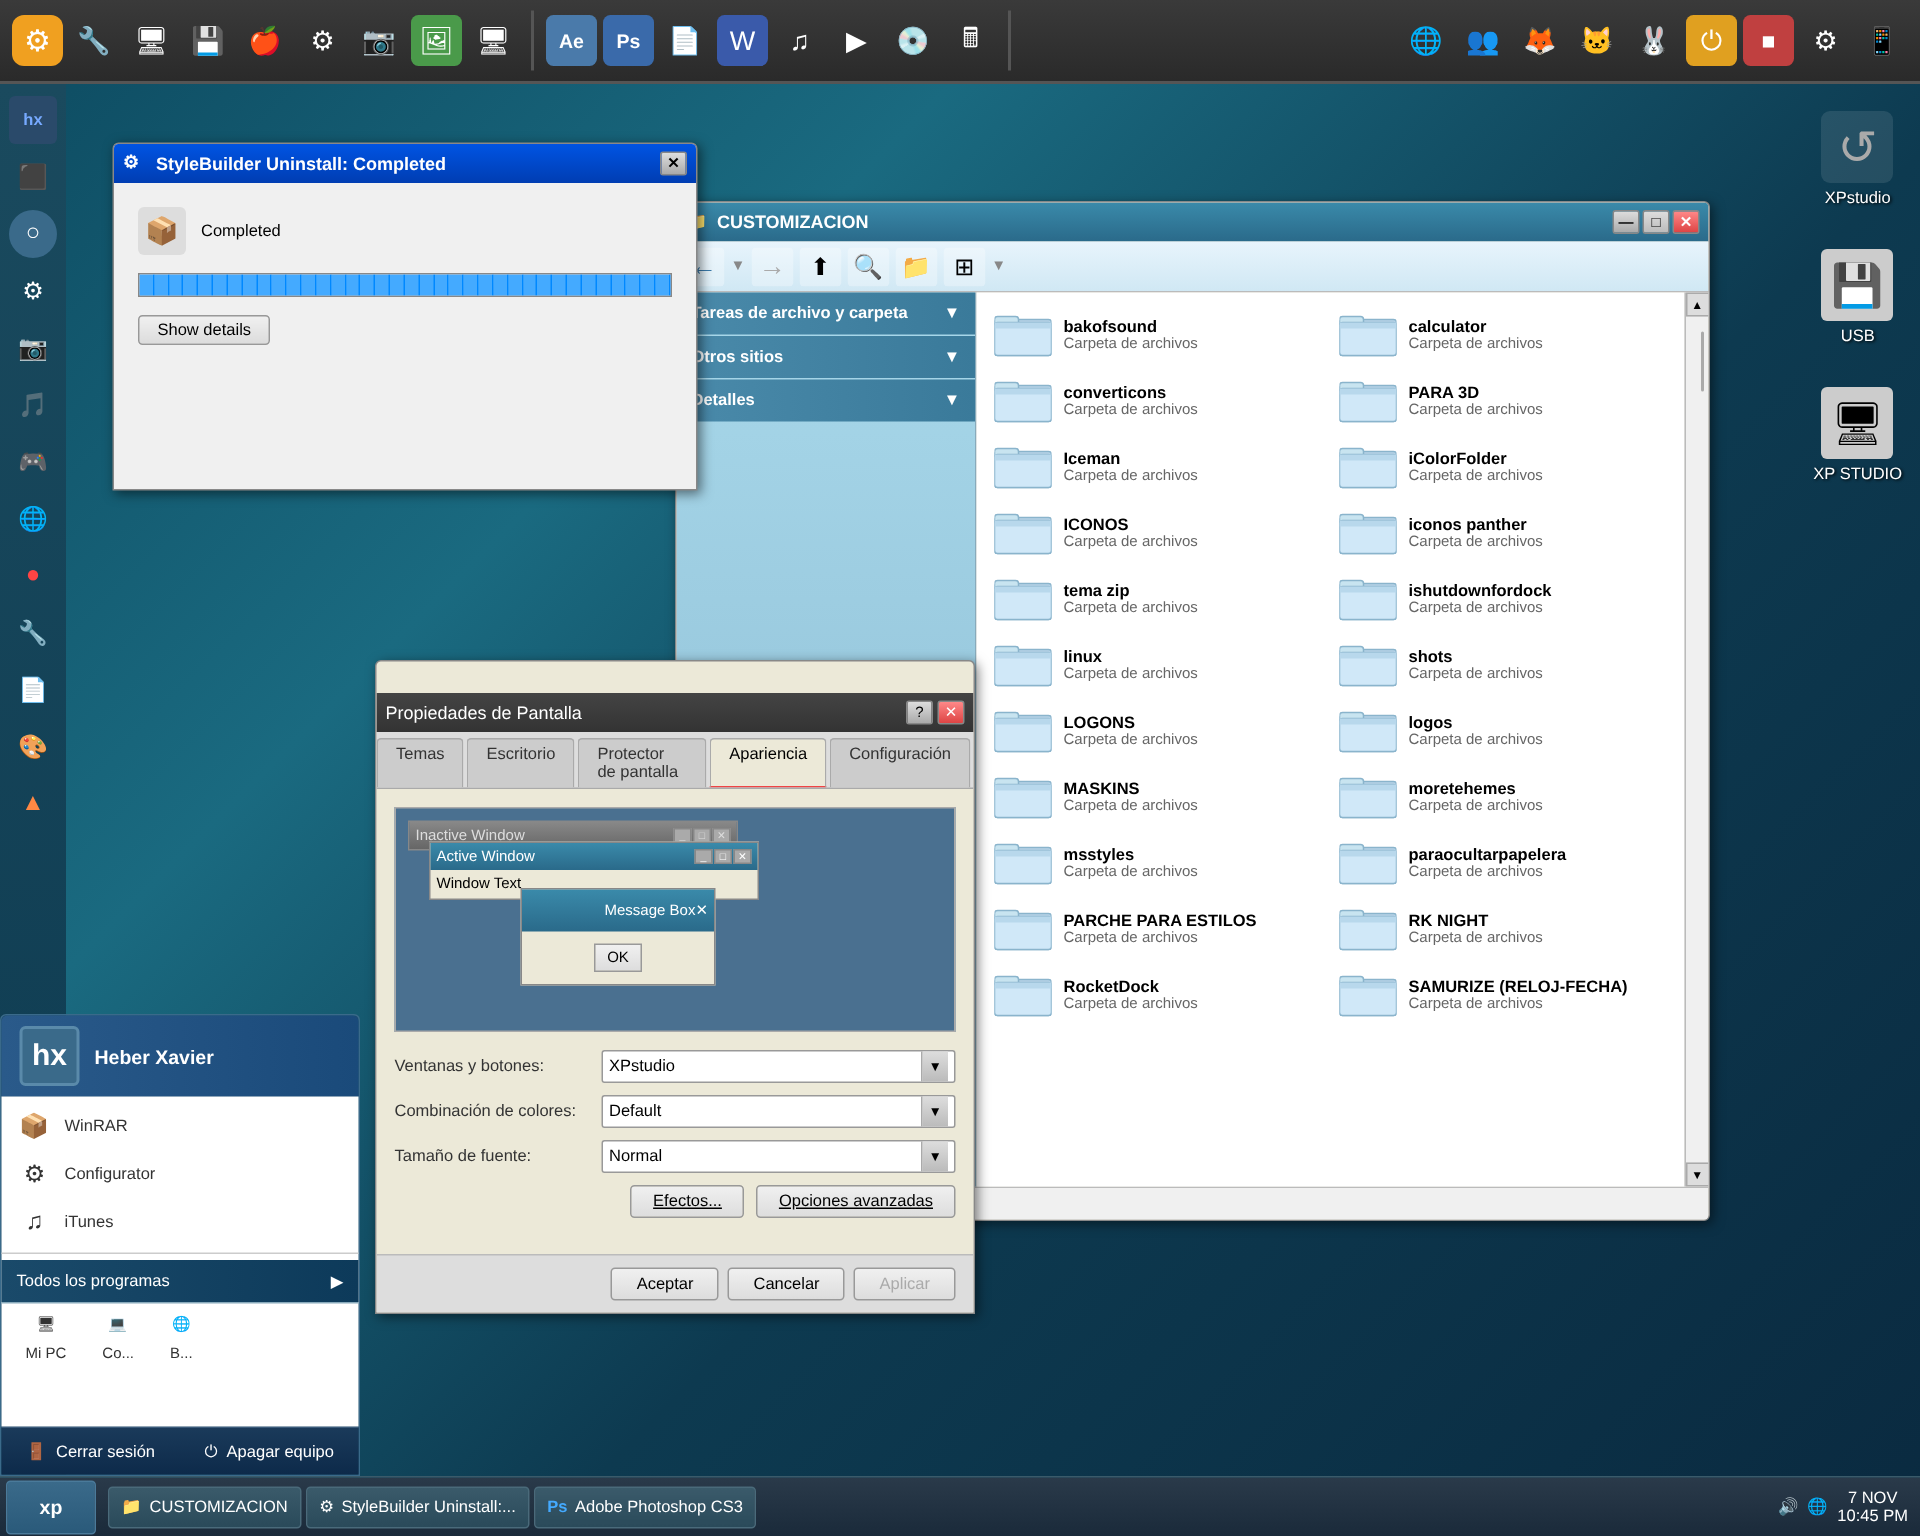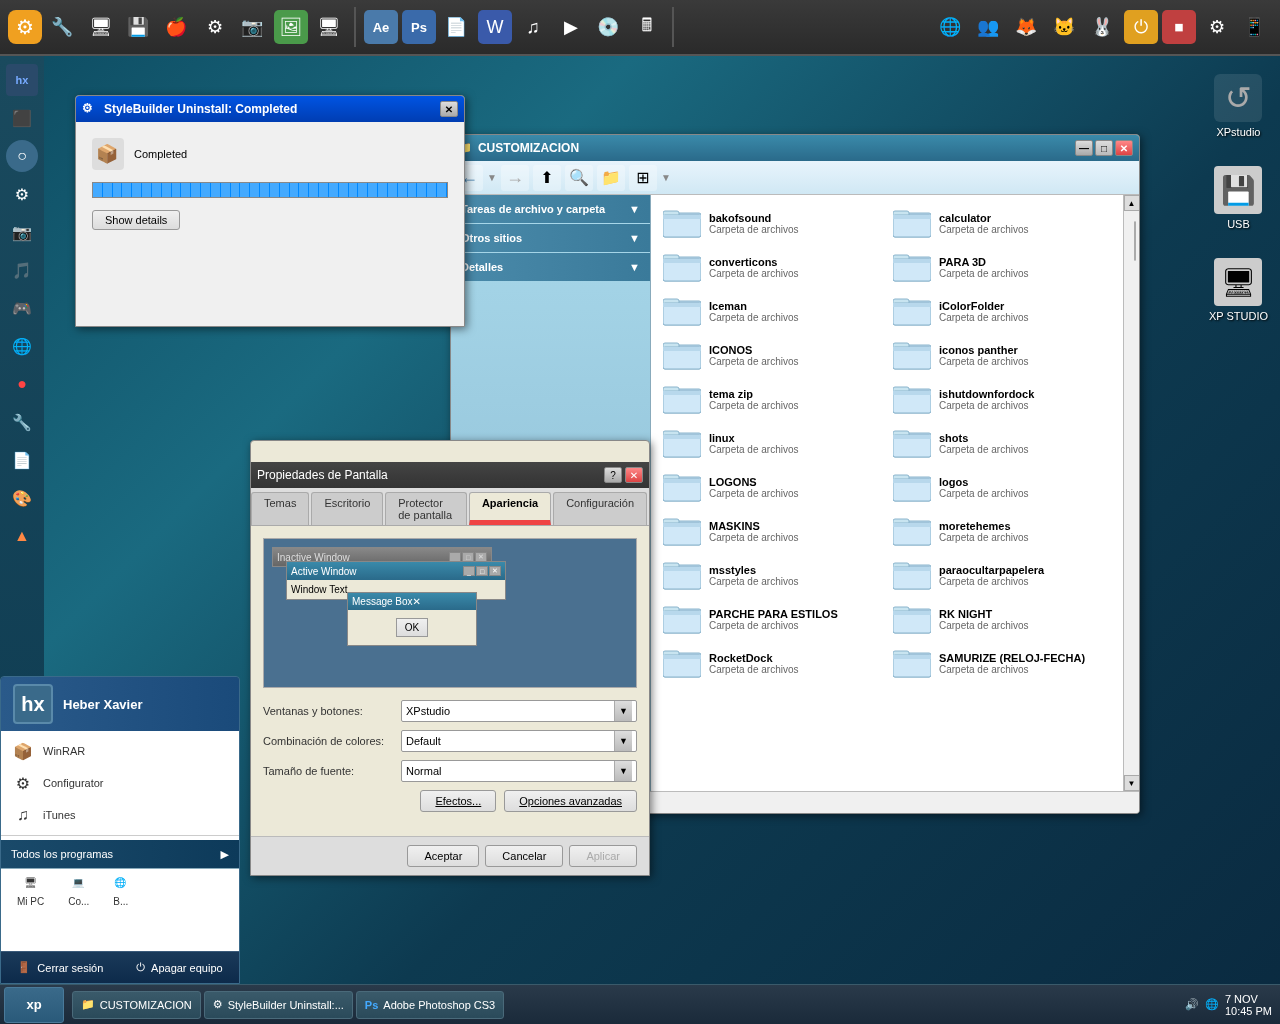--- a/index.html
+++ b/index.html
@@ -123,21 +123,21 @@
     .taskbar-tray {
       display: flex;
       align-items: center;
       gap: 6px;
       padding: 0 8px;
       color: white;
       font-size: 11px;
     }
 
     .tray-time {
-      text-align: left;
+      text-align: center;
       font-size: 11px;
       color: white;
     }
 
     
     .right-icons {
       position: absolute;
       top: 70px;
       right: 8px;
       display: flex;
@@ -515,22 +515,22 @@
       background: #ccc;
       border: 1px solid #aaa;
       border-bottom: none;
       border-radius: 3px 3px 0 0;
       margin-right: 2px;
       color: #333;
     }
 
     .tab.active {
       background: #ece9d8;
-      border-bottom: 5px solid #ef4444;
-      font-weight: bold;
+      border-bottom: 1px solid #ef4444;
+      font-weight: normal;
       color: #000;
     }
 
     .prop-body {
       background: #ece9d8;
       padding: 12px;
     }
 
     
     .preview-pane {
@@ -602,28 +602,28 @@
     .preview-msgbox {
       position: absolute;
       top: 30px;
       left: 60px;
       width: 130px;
       background: #ece9d8;
       border: 1px solid #888;
     }
 
     .preview-msgbox-title {
-      height: 17px;
+      height: 28px;
       background: linear-gradient(to bottom, #3a8aaa, #2a6a8a);
       display: flex;
       align-items: center;
       padding: 0 4px;
       color: white;
       font-size: 10px;
-      justify-content: flex-start;
+      justify-content: flex-end;
     }
 
     .preview-ok-btn {
       display: block;
       margin: 8px auto;
       padding: 3px 8px;
       background: linear-gradient(to bottom, #f0f0f0, #ddd);
       border: 1px solid #999;
       font-size: 10px;
       cursor: pointer;

